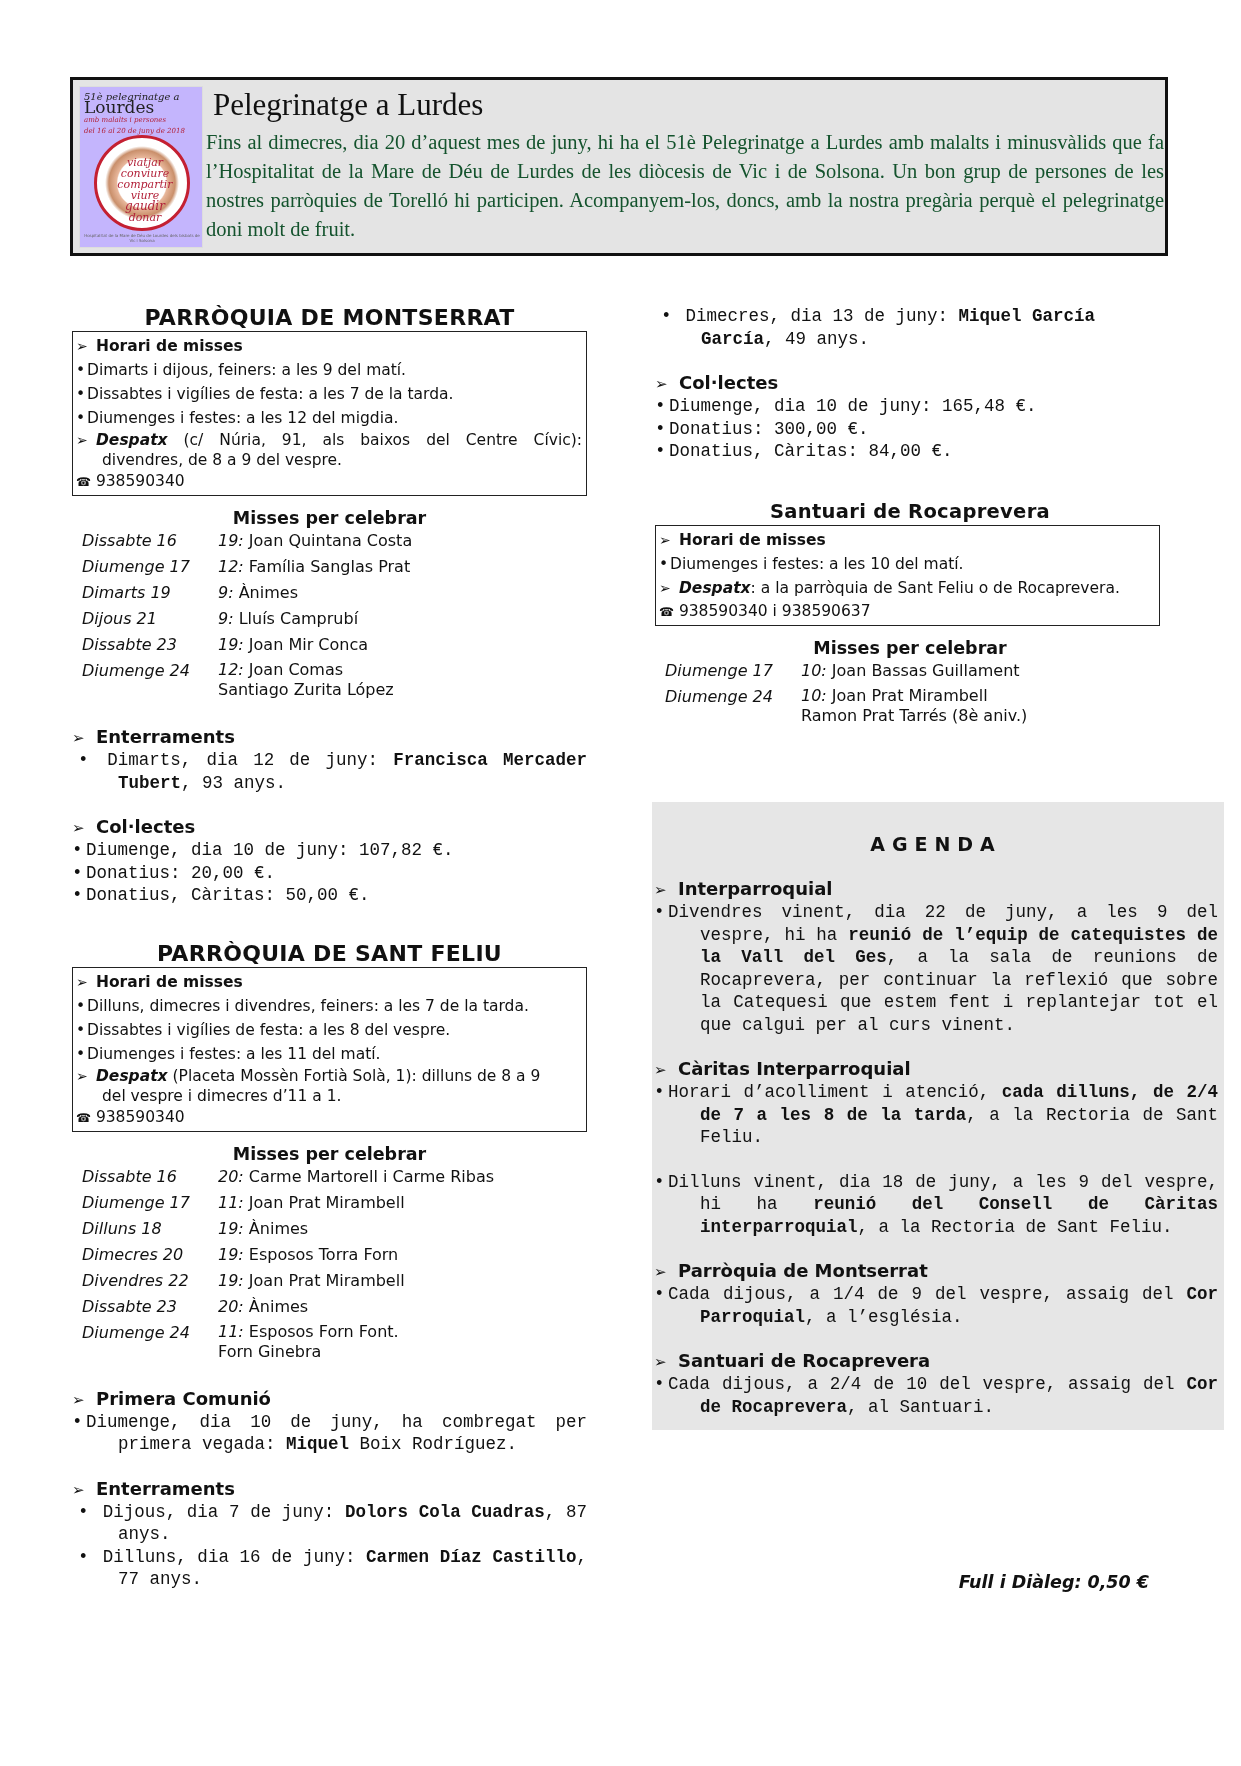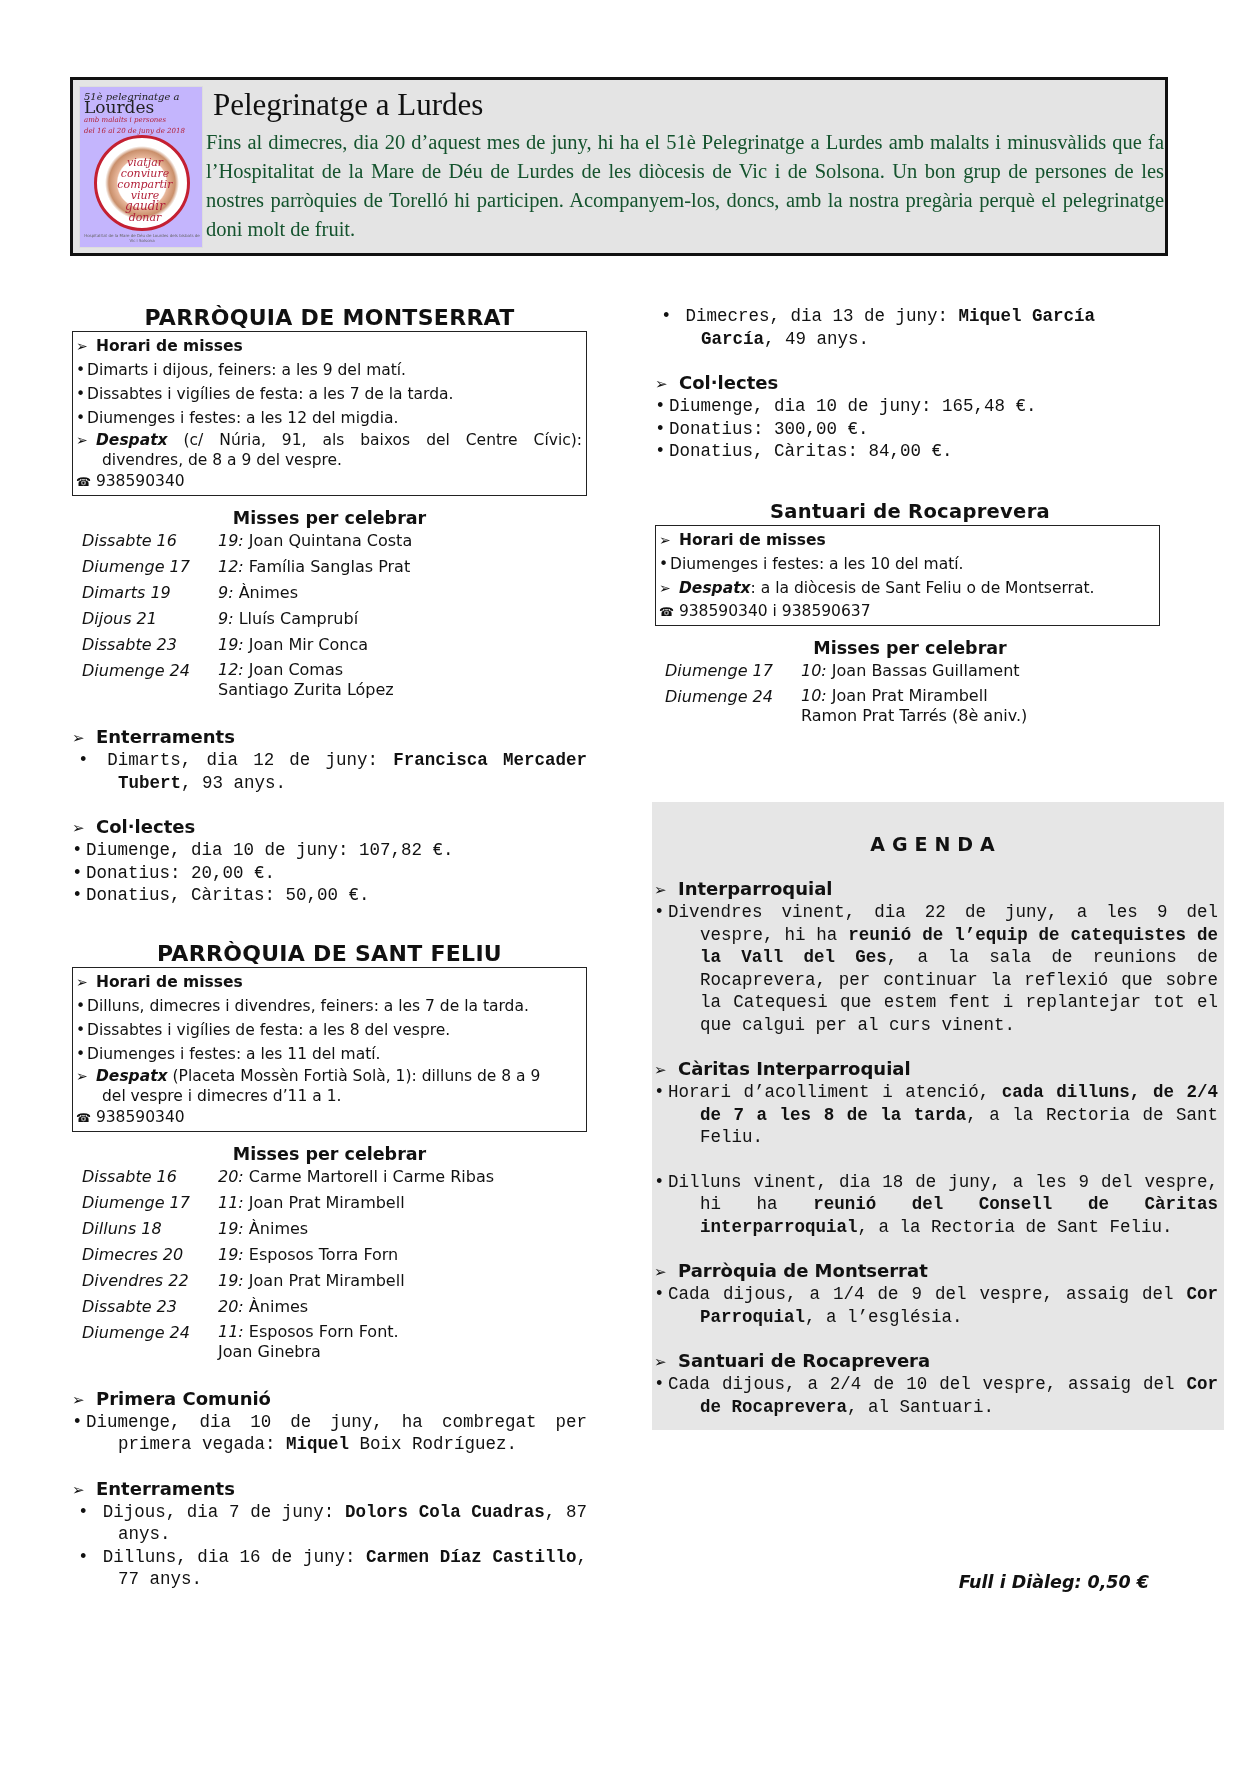--- a/index.html
+++ b/index.html
@@ -188,21 +188,21 @@
     <tr>
           <td class="day">Divendres 22</td>
           <td><span class="hour">19:</span> <span>Joan Prat Mirambell</span></td>
         </tr>
     <tr>
           <td class="day">Dissabte 23</td>
           <td><span class="hour">20:</span> <span>Ànimes</span></td>
         </tr>
     <tr>
           <td class="day">Diumenge 24</td>
-          <td style="line-height:20px"><span class="hour">11:</span> <span>Esposos Forn Font.</span><br><span>Joan Ginebra</span></td>
+          <td style="line-height:20px"><span class="hour">11:</span> <span>Esposos Forn Font.</span><br><span>Forn Ginebra</span></td>
         </tr>
   </tbody>
     </table>
 
   <div class="section-h"><span class="arrow">➢</span><span>Primera Comunió</span></div>
   <div class="item tight" style="padding-left:46px; text-indent:-46px"><span class="bullet">•</span><span>Diumenge, dia 10 de juny, ha combregat per primera vegada: </span><b>Miquel</b><span> Boix Rodríguez.</span></div>
 
   <div class="section-h"><span class="arrow">➢</span><span>Enterraments</span></div>
   <div class="item"><span class="bullet">•</span> <span>Dijous, dia 7 de juny: </span><b>Dolors Cola Cuadras</b><span>, 87 anys.</span></div>
   <div class="item"><span class="bullet">•</span> <span>Dilluns, dia 16 de juny: </span><b>Carmen Díaz Castillo</b><span>, 77 anys.</span></div>
@@ -213,21 +213,21 @@
 
   <div class="section-h"><span class="arrow">➢</span><span>Col·lectes</span></div>
   <div class="item tight"><span class="bullet">•</span><span>Diumenge, dia 10 de juny: 165,48 €.</span></div>
   <div class="item tight"><span class="bullet">•</span><span>Donatius: 300,00 €.</span></div>
   <div class="item tight"><span class="bullet">•</span><span>Donatius, Càritas: 84,00 €.</span></div>
 
   <div class="parish-title" style="font-size:19.5px; margin-top:36px">Santuari de Rocaprevera</div>
   <div class="sched-box" style="width:505px; font-size:15.5px">
     <div class="row" style="font-weight:bold"><span class="arrow">➢</span><span>Horari de misses</span></div>
     <div class="row"><span class="bullet">•</span><span>Diumenges i festes: a les 10 del matí.</span></div>
-    <div class="row"><span class="arrow">➢</span><b><i>Despatx</i></b><span>: a la diòcesis de Sant Feliu o de Montserrat.</span></div>
+    <div class="row"><span class="arrow">➢</span><b><i>Despatx</i></b><span>: a la parròquia de Sant Feliu o de Rocaprevera.</span></div>
     <div class="row" style="line-height:22px"><span style="font-size:12px">☎</span> <span>938590340 i 938590637</span></div>
   </div>
 
   <div class="sub-title">Misses per celebrar</div>
   <table class="masses">
     <tbody>
         <tr>
           <td class="day">Diumenge 17</td>
           <td><span class="hour">10:</span> <span>Joan Bassas Guillament</span></td>
         </tr>

